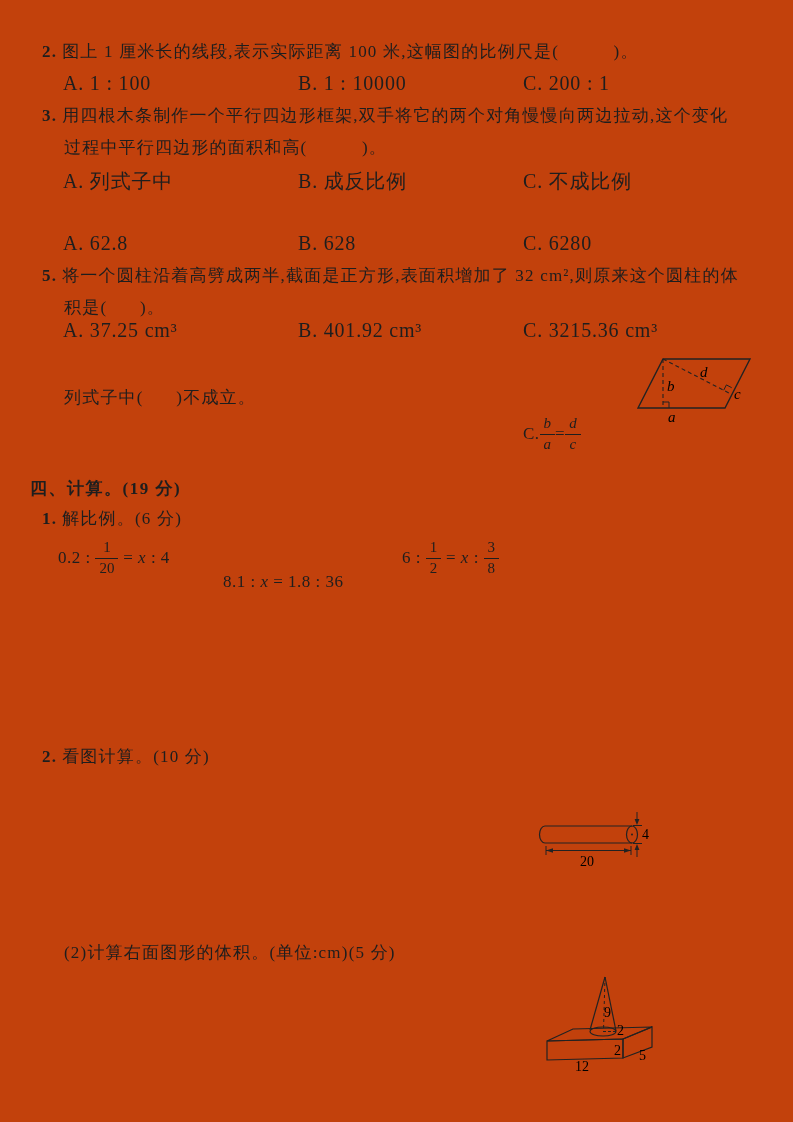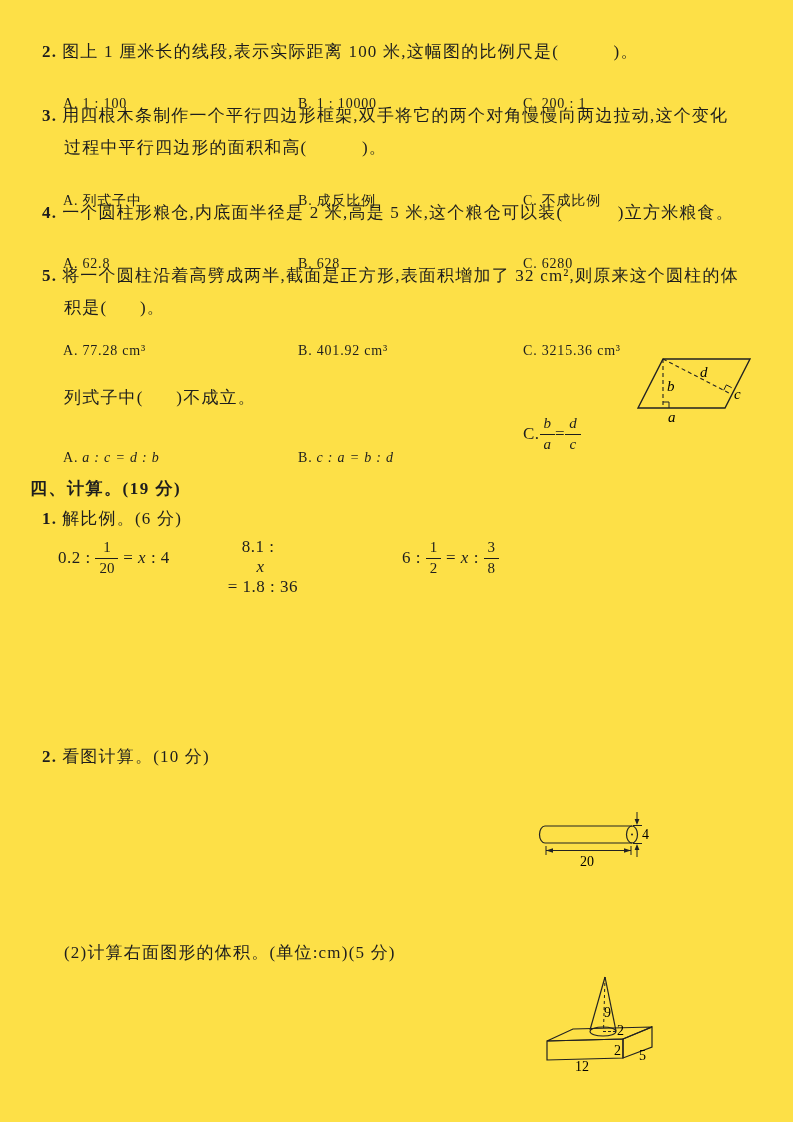--- a/index.html
+++ b/index.html
@@ -1,34 +1,34 @@
 <!DOCTYPE html>
 <html><head>
 <meta charset="utf-8">
 <style>
   html,body{margin:0;padding:0;background:#ffffff;}
   .page{
     position:relative;
     width:793px;height:1122px;
-    background:#fde047;
+    background:#c2410c;
     color:#1e1e1e;
     font-family:"Liberation Serif","DejaVu Serif",serif;
     overflow:hidden;
     text-decoration:underline;
   }
   .line{
     position:absolute;
     font-size:17px;
     letter-spacing:1.2px;
     white-space:pre;
   }
   .qnum{font-weight:bold;margin-right:5px;}
   .bold{font-weight:bold;}
   .optrow{position:absolute;left:0;width:793px;height:26px;}
-  .opt{position:absolute;font-size:14px;letter-spacing:0.8px;white-space:pre;margin-top:24px;}
+  .opt{position:absolute;font-size:20px;letter-spacing:0.8px;white-space:pre;}
   .cA{left:63px;}
   .cB{left:298px;}
   .cC{left:523px;}
   .var{font-style:italic;font-family:"Liberation Serif","DejaVu Serif",serif;}
   .expr{font-style:italic;margin-left:4px;white-space:pre;}
   .eqrow{
     position:absolute;
     display:flex;align-items:center;
     height:48px;
     font-size:17px;white-space:pre;letter-spacing:0.5px;
@@ -57,59 +57,54 @@
   </div>
 
   <div class="line" style="left:42px;top:104px;"><b class="qnum">3.</b><span>用四根木条制作一个平行四边形框架,双手将它的两个对角慢慢向两边拉动,这个变化</span></div>
   <div class="line" style="left:64px;top:136px;">过程中平行四边形的面积和高(          )。</div>
   <div class="optrow" style="top:168px;">
     <span class="opt cA">A. 列式子中</span>
     <span class="opt cB">B. 成反比例</span>
     <span class="opt cC">C. 不成比例</span>
   </div>
 
-  <div class="line" style="left:42px;top:201px;"><b class="qnum">4.</b><span>一个圆柱形粮仓,内底面半径是 2 米,高是 5 米,这个粮仓可以装(          )立方米粮食。</span></div>
   <div class="optrow" style="top:232px;">
     <span class="opt cA">A. 62.8</span>
     <span class="opt cB">B. 628</span>
     <span class="opt cC">C. 6280</span>
   </div>
 
   <div class="line" style="left:42px;top:264px;"><b class="qnum">5.</b><span>将一个圆柱沿着高劈成两半,截面是正方形,表面积增加了 32 cm²,则原来这个圆柱的体</span></div>
   <div class="line" style="left:64px;top:296px;">积是(      )。</div>
   <div class="optrow" style="top:319px;">
-    <span class="opt cA">A. 77.28 cm³</span>
+    <span class="opt cA">A. 37.25 cm³</span>
     <span class="opt cB">B. 401.92 cm³</span>
     <span class="opt cC">C. 3215.36 cm³</span>
   </div>
 
   <div class="line" style="left:64px;top:386px;">列式子中(      )不成立。</div>
-  <div class="optrow" style="top:426px;">
-    <span class="opt cA"><span>A.</span><i class="expr">a : c = d : b</i></span>
-    <span class="opt cB"><span>B.</span><i class="expr">c : a = b : d</i></span>
-  </div>
   <div class="eqrow" style="left:523px;top:410px;"><span>C.</span><span class="frac var"><span class="fn">b</span><span class="fd">a</span></span><span>=</span><span class="frac var"><span class="fn">d</span><span class="fd">c</span></span></div>
 
   <svg class="fig" style="left:628px;top:346px;" width="150" height="78" viewBox="0 0 150 78">
     <polygon points="10,62 97,62 122,13 35,13" fill="none" stroke="#222" stroke-width="1.4"></polygon>
     <line x1="35" y1="13" x2="35" y2="62" stroke="#222" stroke-width="1.1" stroke-dasharray="4 3"></line>
     <polyline points="35,56 41,56 41,62" fill="none" stroke="#222" stroke-width="1"></polyline>
     <line x1="35" y1="13" x2="101" y2="47" stroke="#222" stroke-width="1.1" stroke-dasharray="4 3"></line>
     <polyline points="95.7,44.2 98.4,38.9 103.7,41.7" fill="none" stroke="#222" stroke-width="1"></polyline>
     <text class="figtext" x="39" y="45" font-size="15" font-style="italic">b</text>
     <text class="figtext" x="72" y="31" font-size="15" font-style="italic">d</text>
     <text class="figtext" x="106" y="53" font-size="15" font-style="italic">c</text>
     <text class="figtext" x="40" y="76" font-size="15" font-style="italic">a</text>
   </svg>
 
   <div class="line bold" style="left:30px;top:477px;letter-spacing:1.5px;">四、计算。(19 分)</div>
   <div class="line" style="left:42px;top:507px;"><b class="qnum">1.</b><span>解比例。(6 分)</span></div>
 
   <div class="eqrow" style="left:58px;top:534px;"><span>0.2 : </span><span class="frac"><span class="fn">1</span><span class="fd">20</span></span><span> = </span><i class="var">x</i><span> : 4</span></div>
-  <div class="eqrow" style="left:223px;top:537px;flex-direction:column;"><span>8.1 : </span><i class="var">x</i><span> = 1.8 : 36</span></div>
+  <div class="eqrow" style="left:223px;top:558px;"><span>8.1 : </span><i class="var">x</i><span> = 1.8 : 36</span></div>
   <div class="eqrow" style="left:402px;top:534px;"><span>6 : </span><span class="frac"><span class="fn">1</span><span class="fd">2</span></span><span> = </span><i class="var">x</i><span> : </span><span class="frac"><span class="fn">3</span><span class="fd">8</span></span></div>
 
   <div class="line" style="left:42px;top:745px;"><b class="qnum">2.</b><span>看图计算。(10 分)</span></div>
 
   <svg class="fig" style="left:533px;top:806px;" width="130" height="65" viewBox="0 0 130 65">
     <line x1="12" y1="20" x2="99" y2="20" stroke="#222" stroke-width="1.2"></line>
     <line x1="12" y1="37" x2="99" y2="37" stroke="#222" stroke-width="1.2"></line>
     <path d="M12,20 A5.5,8.5 0 0 0 12,37" fill="none" stroke="#222" stroke-width="1.2"></path>
     <ellipse cx="99" cy="28.5" rx="5.5" ry="8.5" fill="none" stroke="#222" stroke-width="1.2"></ellipse>
     <circle cx="99" cy="28.5" r="1" fill="#222"></circle>

